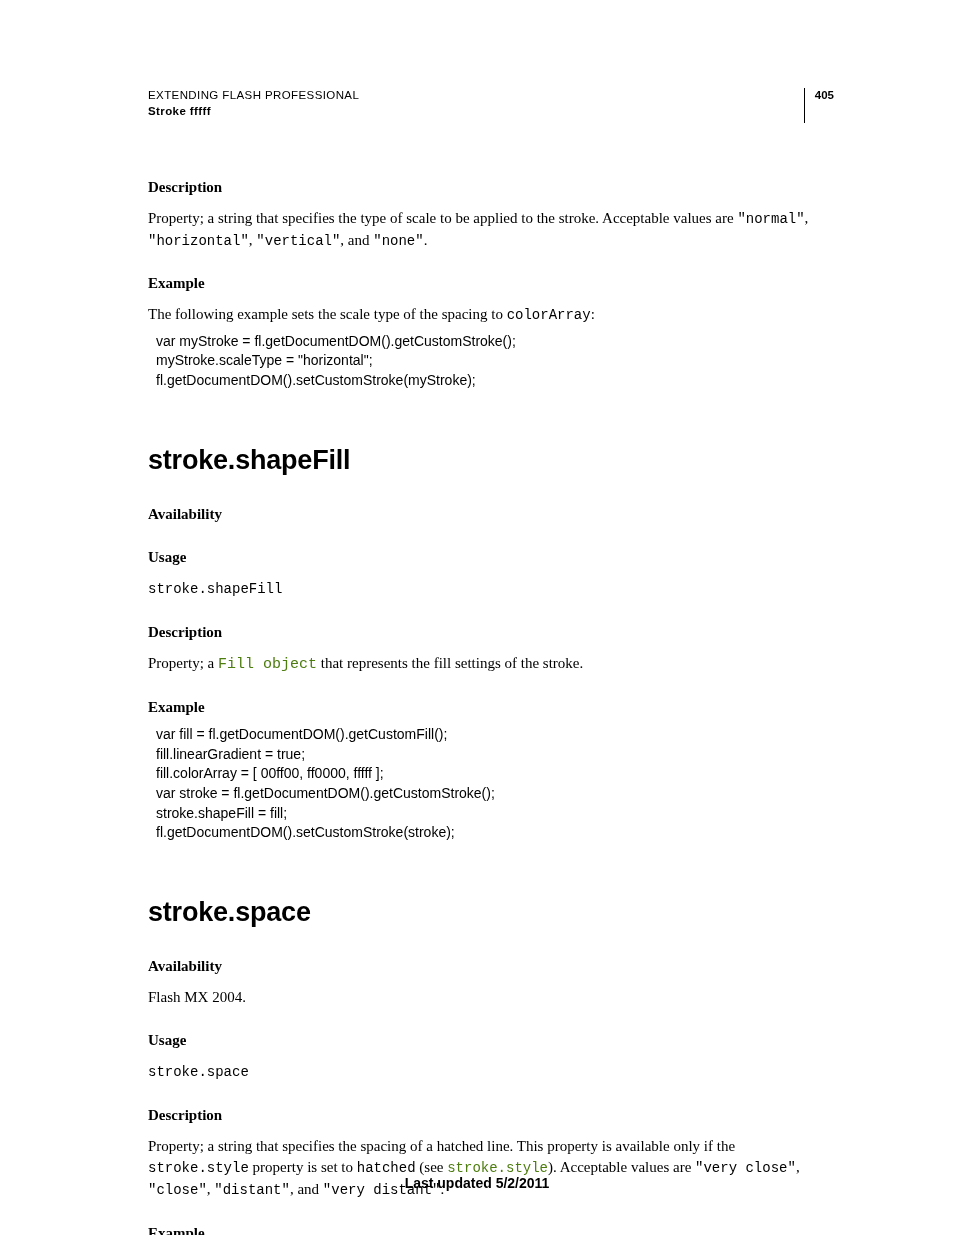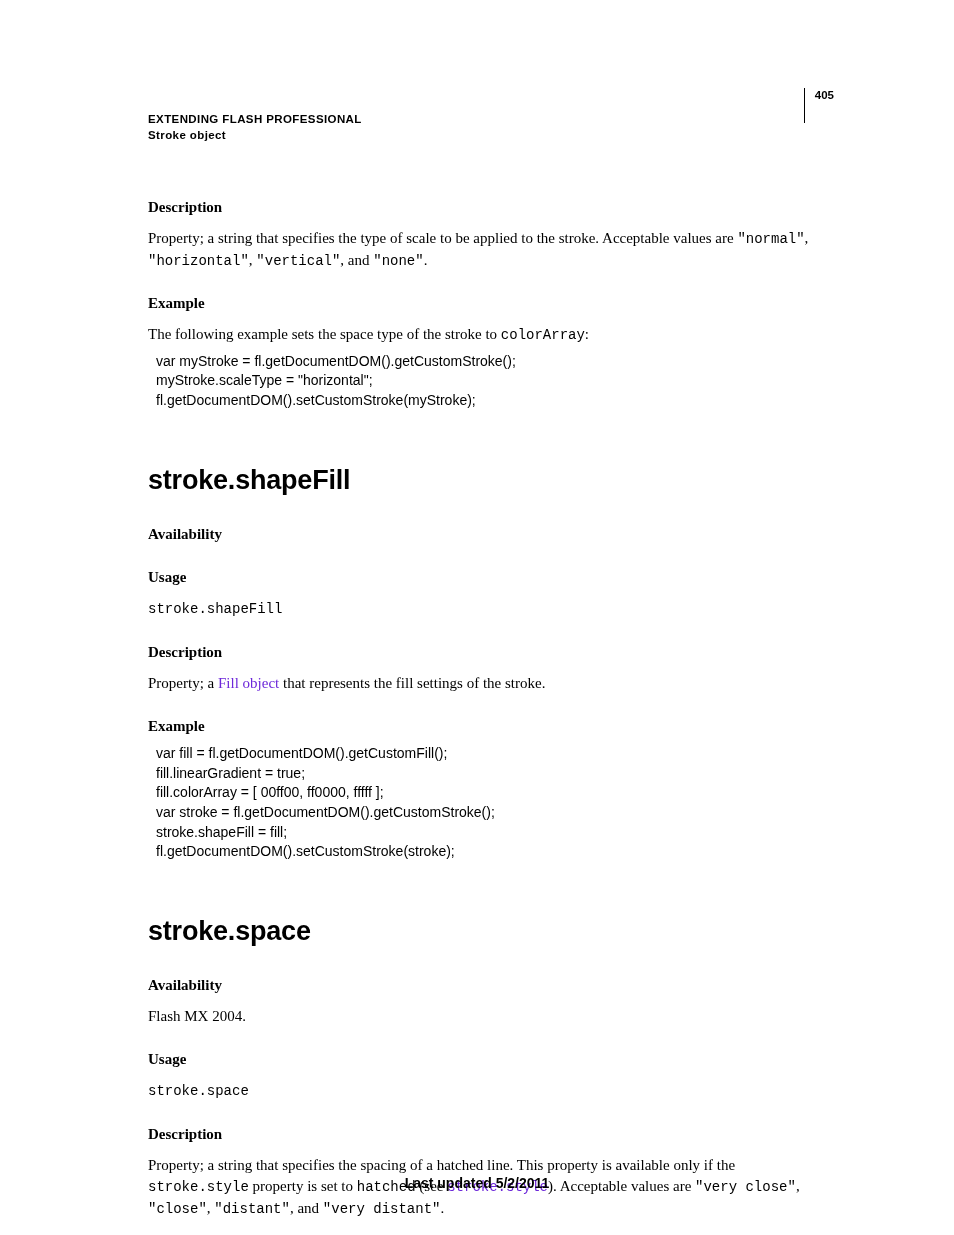--- a/index.html
+++ b/index.html
@@ -21,21 +21,21 @@
     justify-content: space-between;
     align-items: flex-start;
     margin-bottom: 54px;
   }
   .header-left {
     font-family: "Myriad Pro", Arial, Helvetica, sans-serif;
     font-size: 11.5px;
     line-height: 1.35;
     letter-spacing: 0.4px;
   }
-  .header-left .l1 { font-weight: 700; margin-top: 24px; }
+  .header-left .l1 { font-weight: 400; }
   .header-left .l2 { font-weight: 700; }
   .header-right {
     display: flex;
     align-items: flex-end;
   }
   .page-num {
     font-family: "Myriad Pro", Arial, Helvetica, sans-serif;
     font-weight: 700;
     font-size: 11.5px;
     padding-left: 10px;
@@ -70,22 +70,23 @@
     margin: 6px 0 0 8px;
   }
   h2.api-head {
     font-family: "Myriad Pro", Arial, Helvetica, sans-serif;
     font-weight: 700;
     font-size: 27px;
     margin: 50px 0 24px 0;
     letter-spacing: -0.2px;
   }
   a.link {
-    color: #6d28d9;
+    color: #4d7c0f;
     text-decoration: none;
+    font-family: Liberation Mono, monospace;
   }
   .footer {
     position: absolute;
     bottom: 44px;
     left: 0;
     right: 0;
     text-align: center;
     font-family: "Myriad Pro", Arial, Helvetica, sans-serif;
     color: #000000;
     font-weight: 700;
@@ -93,37 +94,37 @@
   }
 </style>
 </head>
 <body>
 
 <div class="page">
 
   <div class="header">
     <div class="header-left">
       <div class="l1">EXTENDING FLASH PROFESSIONAL</div>
-      <div class="l2">Stroke object</div>
+      <div class="l2">Stroke fffff</div>
     </div>
     <div class="header-right">
       <div class="page-num">405</div>
     </div>
   </div>
 
   <div class="content">
 
     <div class="subhead" style="margin-top:0">Description</div>
     <p class="para">
       <span>Property; a string that specifies the type of scale to be applied to the stroke. Acceptable values are </span><code>"normal"</code><span>, </span><code>"horizontal"</code><span>, </span><code>"vertical"</code><span>, and </span><code>"none"</code><span>.</span>
     </p>
 
     <div class="subhead">Example</div>
     <p class="para">
-      <span>The following example sets the space type of the stroke to </span><code>colorArray</code><span>:</span>
+      <span>The following example sets the scale type of the spacing to </span><code>colorArray</code><span>:</span>
     </p>
     <pre class="codeblock">var myStroke = fl.getDocumentDOM().getCustomStroke();
 myStroke.scaleType = "horizontal";
 fl.getDocumentDOM().setCustomStroke(myStroke);</pre>
 
     <h2 class="api-head">stroke.shapeFill</h2>
 
     <div class="subhead" style="margin-top:0">Availability</div>
 
     <div class="subhead">Usage</div>

